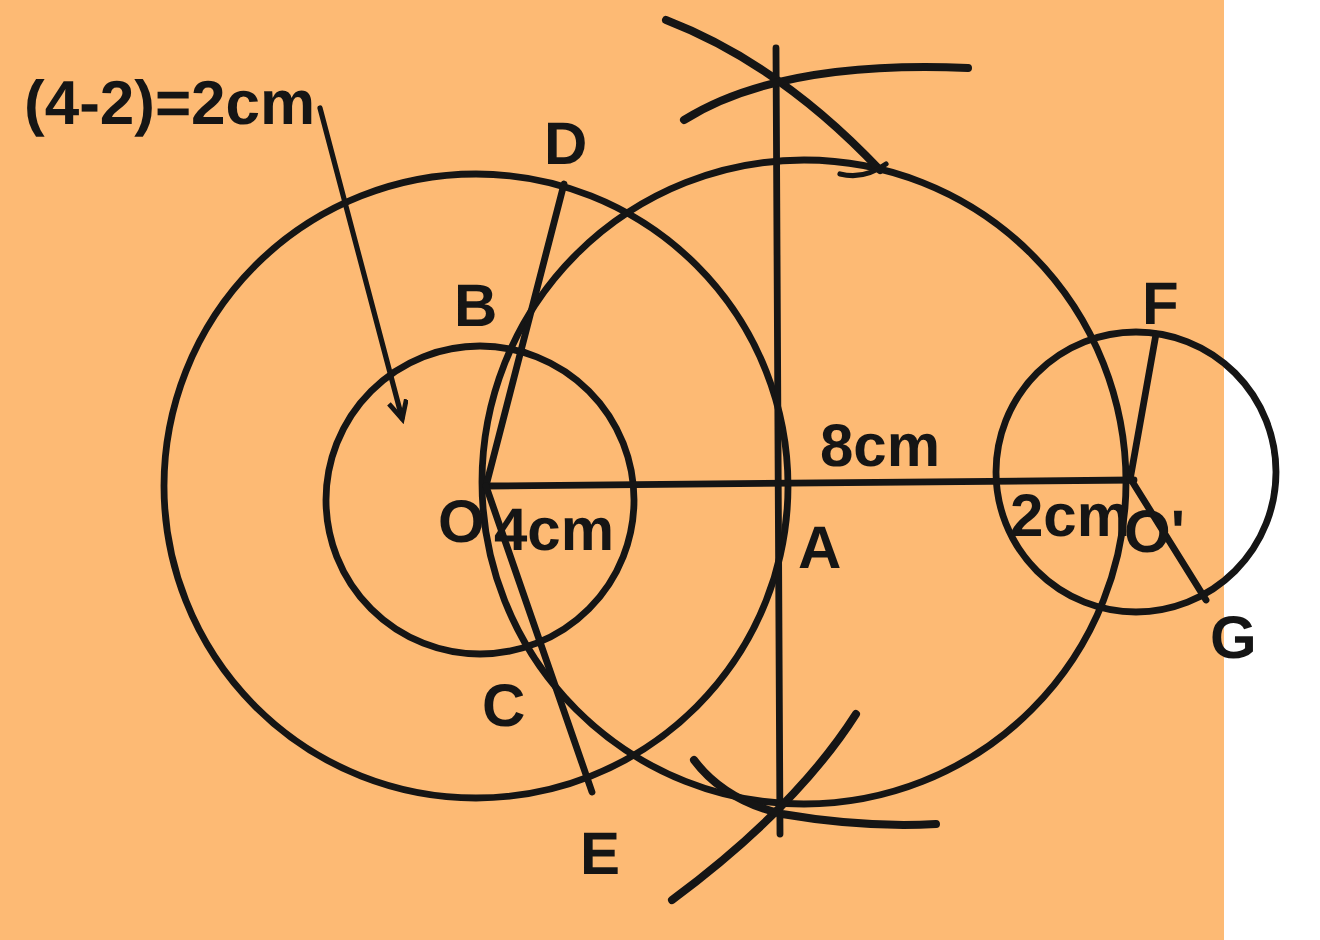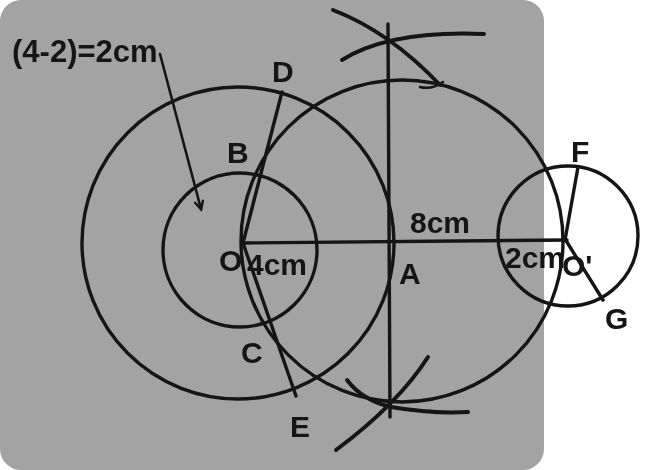--- a/index.html
+++ b/index.html
@@ -6,24 +6,23 @@
     margin: 0;
     padding: 0;
     background: #ffffff;
     width: 660px;
     height: 470px;
     overflow: hidden;
     font-family: "Liberation Sans", sans-serif;
   }
   .figure-wrap {
     position: relative;
-    width: 544px;
+    width: 612px;
     height: 470px;
-    background: #a3a3a3;
-    border-radius: 21px;
+    background: #fdba74;
   }
   svg { display: block; }
   .stroke {
     fill: none;
     stroke: #151515;
     stroke-width: 3.4;
     stroke-linecap: round;
   }
   .stroke.thin { stroke-width: 2.6; }
   .stroke.arc  { stroke-width: 4; }

